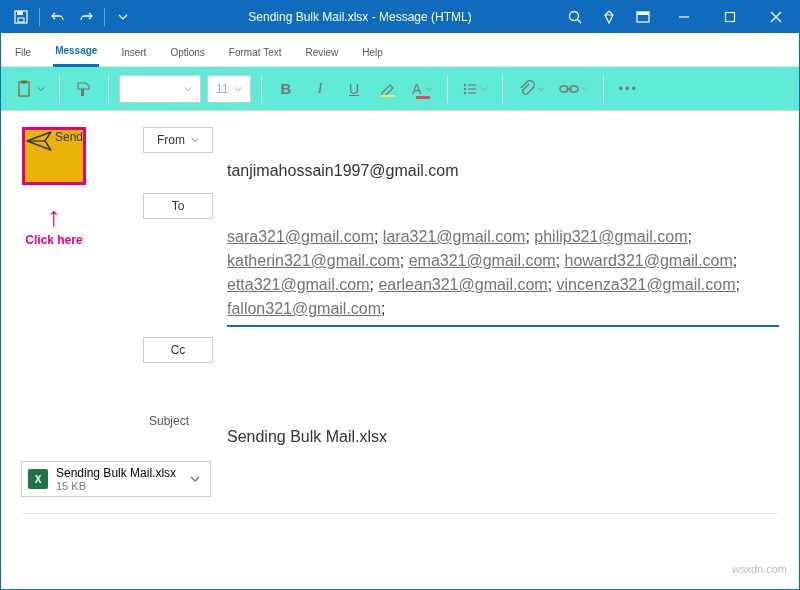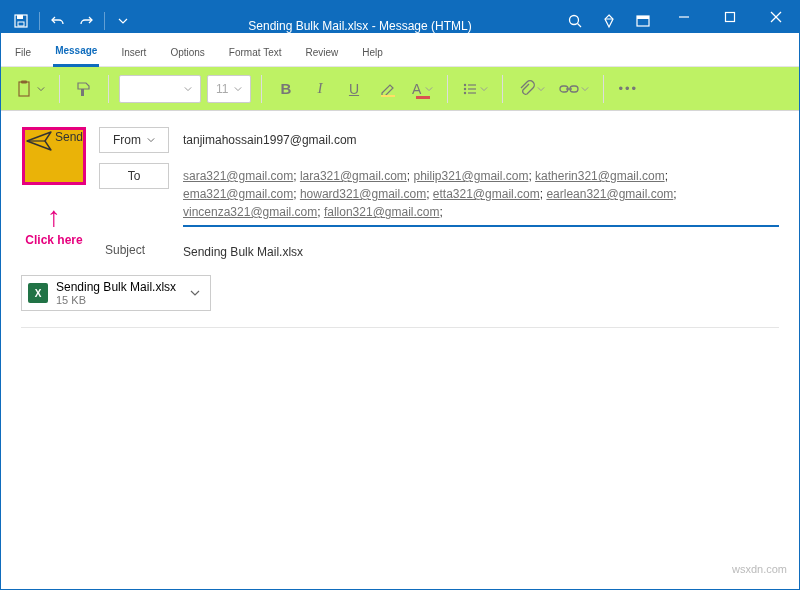--- a/index.html
+++ b/index.html
@@ -1,42 +1,42 @@
 <!DOCTYPE html>
 <html><head>
   <meta charset="utf-8">
   <style>
     * { margin: 0; padding: 0; box-sizing: border-box; }
     body { font-family: "Segoe UI", Arial, sans-serif; font-size: 13px; background: #fff; }
     .window { width: 800px; height: 590px; border: 1px solid #0f6cbd; position: relative; background: #fff; }
-    .titlebar { height: 32px; background: #0f6cbd; display: flex; align-items: flex-end; color: #fff; }
+    .titlebar { height: 32px; background: #0f6cbd; display: flex; align-items: center; color: #fff; }
     .qat { display: flex; align-items: center; gap: 4px; padding-left: 8px; }
     .qat-btn { width: 24px; height: 24px; display: flex; align-items: center; justify-content: center; cursor: pointer; }
     .qat-sep { width: 1px; height: 18px; background: rgba(255,255,255,0.35); margin: 0 2px; }
     .title { flex: 1; text-align: center; font-size: 12px; padding-left: 30px; }
     .wincontrols { display: flex; }
     .winbtn { width: 46px; height: 32px; display: flex; align-items: center; justify-content: center; cursor: pointer; }
     .ribbon-tabs { display: flex; align-items: flex-end; padding: 4px 12px 0; gap: 20px; height: 34px; border-bottom: 1px solid #e5e5e5; font-size: 10px; color: #555; }
     .tab { padding: 6px 2px 8px; cursor: pointer; color: #555; }
     .tab.active { color: #0f6cbd; border-bottom: 3px solid #0f6cbd; font-weight: 600; margin-bottom: -1px; }
-    .ribbon { height: 44px; border-bottom: 1px solid #d6d6d6; display: flex; align-items: center; padding: 0 10px; gap: 6px; background:#bef264; }
+    .ribbon { height: 44px; border-bottom: 1px solid #d6d6d6; display: flex; align-items: center; padding: 0 10px; gap: 6px; background:#5eead4; }
     .rbtn { min-width: 28px; height: 28px; display: flex; align-items: center; justify-content: center; cursor: pointer; color: #555; border-radius:2px; padding:0 4px;}
     .rbtn.box { border: 1px solid #ccc; min-width: 82px; justify-content: space-between; padding: 0 8px; font-size:12px; color:#aaa; background:#fff;}
     .rbtn.box.small { min-width: 44px; }
     .rsep { width: 1px; height: 28px; background: #ddd; margin: 0 4px; }
     .compose { padding: 16px 20px 12px; display: flex; gap: 12px; }
     .sendcol { width: 66px; display:flex; flex-direction:column; align-items:center;}
     .send-btn { width: 64px; height: 58px; border: 3px solid #e6007e; display: flex; flex-direction: row; align-items: flex-start; justify-content: center; cursor: pointer; gap: 2px; color:#333; background:#eab308;}
     .arrow-up { color:#e6007e; font-size:28px; line-height:1; margin-top:18px;}
     .click-here { color:#e6007e; font-weight:700; font-size:12px; margin-top:2px;}
     .fieldcol { flex:1; display:flex; flex-direction:column; gap:10px; }
     .frow { display:flex; align-items:flex-start; gap:14px; }
-    .fbtn { width: 70px; height: 26px; border:1px solid #ccc; display:flex; align-items:center; justify-content:center; cursor:pointer; font-size:12px; color:#333; background:#fff;}
+    .fbtn { width: 70px; height: 26px; border:1px solid #ccc; display:flex; align-items:center; justify-content:center; cursor:pointer; font-size:12px; color:#333; background:#fff;margin-left:44px;}
     .fbtn.lbl { border:none; cursor:default; justify-content:flex-start; padding-left:6px; color:#555;}
-    .fval { flex:1; font-size:12px; color:#333; padding-top:4px; line-height:1.5; }
+    .fval { flex:1; font-size:16px; color:#333; padding-top:4px; line-height:1.5;margin-top:28px; }
     .fval.to { border-bottom:2px solid #0f6cbd; padding-bottom:4px; }
     .recip { text-decoration:underline; color:#737373; }
     .attachments { padding: 0 20px 10px 20px; }
     .attach-chip { display:inline-flex; align-items:center; border:1px solid #ccc; padding:4px 6px; gap:8px; font-size:12px; min-width:190px; }
     .excel-icon { width:20px; height:20px; background:#217346; display:flex; align-items:center; justify-content:center; color:#fff; font-size:10px; font-weight:bold; border-radius:2px;}
     .attach-chev { margin-left:auto; color:#666; cursor:pointer; padding:0 4px;}
     .divider { height:1px; background:#e5e5e5; margin: 6px 20px 0; }
     .body-area { flex:1; padding: 10px 20px; }
     .watermark { position:absolute; bottom:14px; right:12px; color:#bbb; font-size:11px; }
     svg { display:block; }
@@ -232,20 +232,24 @@
           <svg width="8" height="8" viewBox="0 0 10 10" style="margin-left:6px;">
               <path d="M1 3l4 4 4-4" fill="none" stroke="#666" stroke-width="1.2"></path>
             </svg>
         </div>
         <div class="fval">tanjimahossain1997@gmail.com</div>
       </div>
       <div class="frow">
         <div class="fbtn">To</div>
         <div class="fval to" id="to-field"><span class="recip">sara321@gmail.com</span>; <span class="recip">lara321@gmail.com</span>; <span class="recip">philip321@gmail.com</span>; <span class="recip">katherin321@gmail.com</span>; <span class="recip">ema321@gmail.com</span>; <span class="recip">howard321@gmail.com</span>; <span class="recip">etta321@gmail.com</span>; <span class="recip">earlean321@gmail.com</span>; <span class="recip">vincenza321@gmail.com</span>; <span class="recip">fallon321@gmail.com</span>;</div>
       </div>
+      <div class="frow">
+        <div class="fbtn">Cc</div>
+        <div class="fval" style="min-height:18px;"></div>
+      </div>
       <div class="frow" style="align-items:center;">
         <div class="fbtn lbl">Subject</div>
         <div class="fval">Sending Bulk Mail.xlsx</div>
       </div>
     </div>
   </div>
 
   <div class="attachments">
     <div class="attach-chip">
       <div class="excel-icon">X</div>

